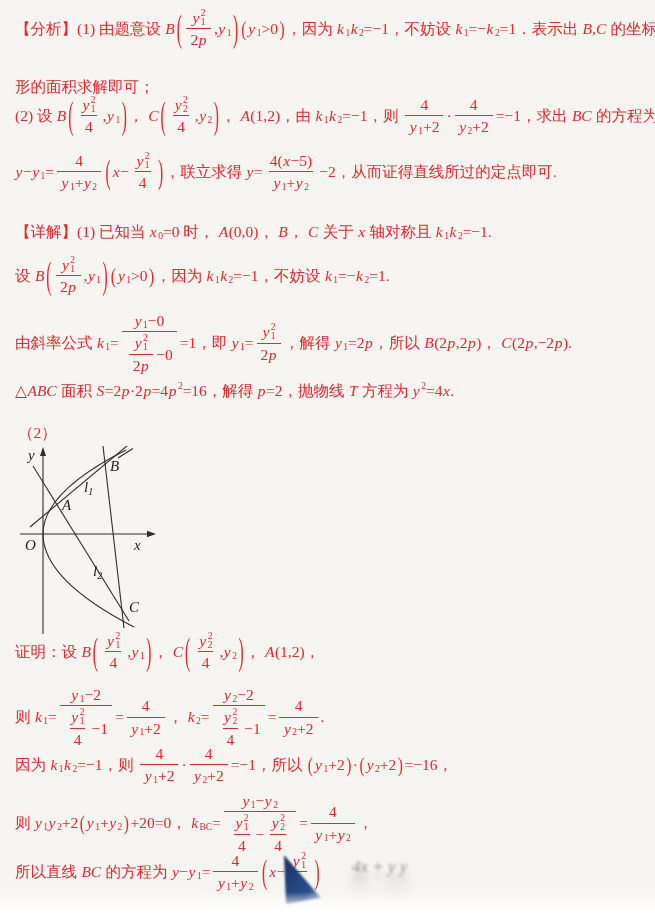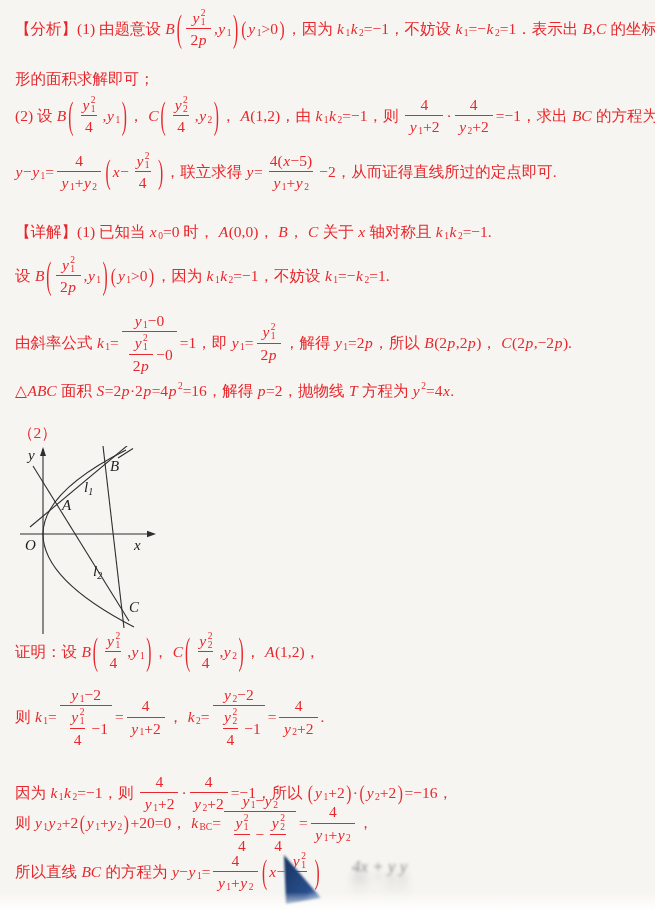--- a/index.html
+++ b/index.html
@@ -17,31 +17,31 @@
   .it{font-style:italic;padding:0 .5px}
   .mv{display:inline-flex;align-items:center}
   .ss{display:inline-flex;flex-direction:column;justify-content:center;margin-left:1px}
   .ss span{display:block;font-size:9.5px;line-height:9px;min-height:9px;text-align:left}
   .fr{display:inline-flex;flex-direction:column;align-items:center;margin:0 3px;text-align:center}
   .fn,.fd{display:flex;align-items:center;justify-content:center;padding:0 4px}
   .fd{border-top:1.3px solid currentColor;margin-top:1px;padding-top:1px}
   .bp{display:inline-block;margin:0 1.5px;transform-origin:50% 50%;font-weight:400}
   
   .line[data-line-id="a1"]{top:8px}
-  .line[data-line-id="a2"]{top:69px}
+  .line[data-line-id="a2"]{top:77px}
   .line[data-line-id="a3"]{top:95px}
   .line[data-line-id="a4"]{top:151px}
   .line[data-line-id="d1"]{top:222px}
   .line[data-line-id="d2"]{top:255px}
   .line[data-line-id="d3"]{top:311px}
   .line[data-line-id="d4"]{top:381px}
   .line[data-line-id="d5"]{top:423px;left:18px}
   .line[data-line-id="p1"]{top:631px}
   .line[data-line-id="p2"]{top:685px}
-  .line[data-line-id="p3"]{top:772px}
+  .line[data-line-id="p3"]{top:744px}
   .line[data-line-id="p4"]{top:791px}
   .line[data-line-id="p5"]{top:851px}
   
   .fig{position:absolute;left:18px;top:446px;width:145px;height:190px}
   .fig svg{display:block}
   .fig text{font-family:"Liberation Serif","DejaVu Serif",serif;fill:#1e1e1e}
   
   .curl{position:absolute;left:281px;top:854px;width:46px;height:52px}
   .blurtext{
     position:absolute;left:352px;top:857px;color:#8d8d8d;

